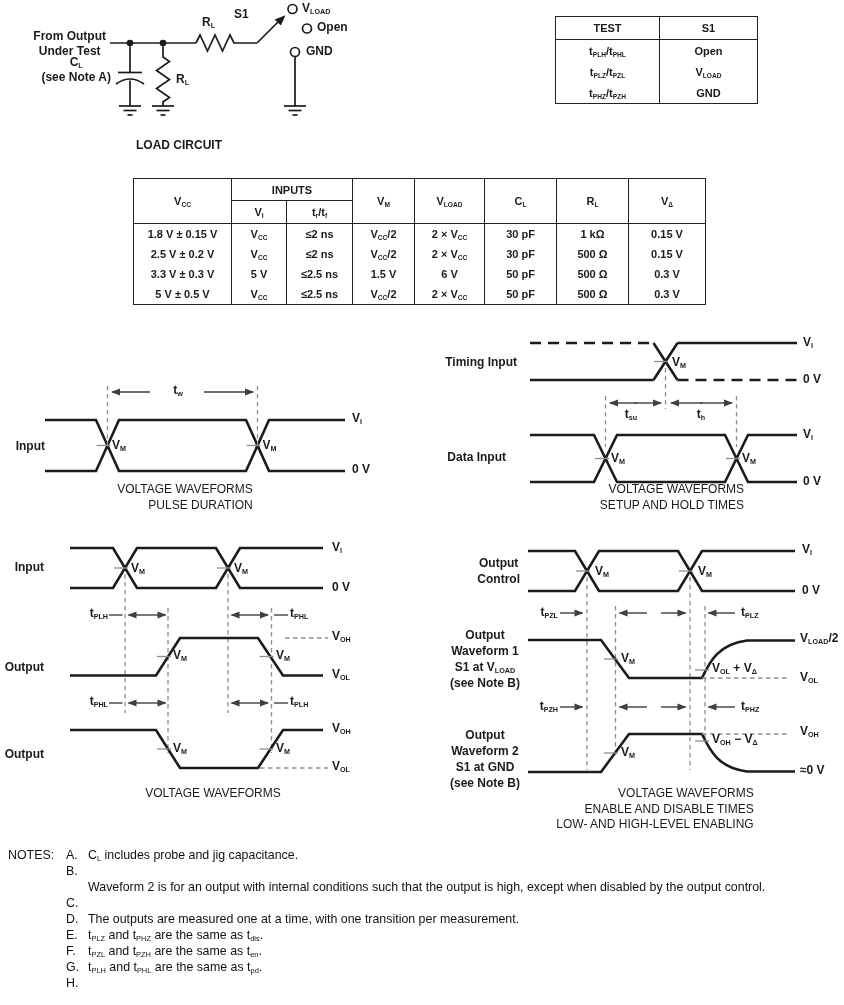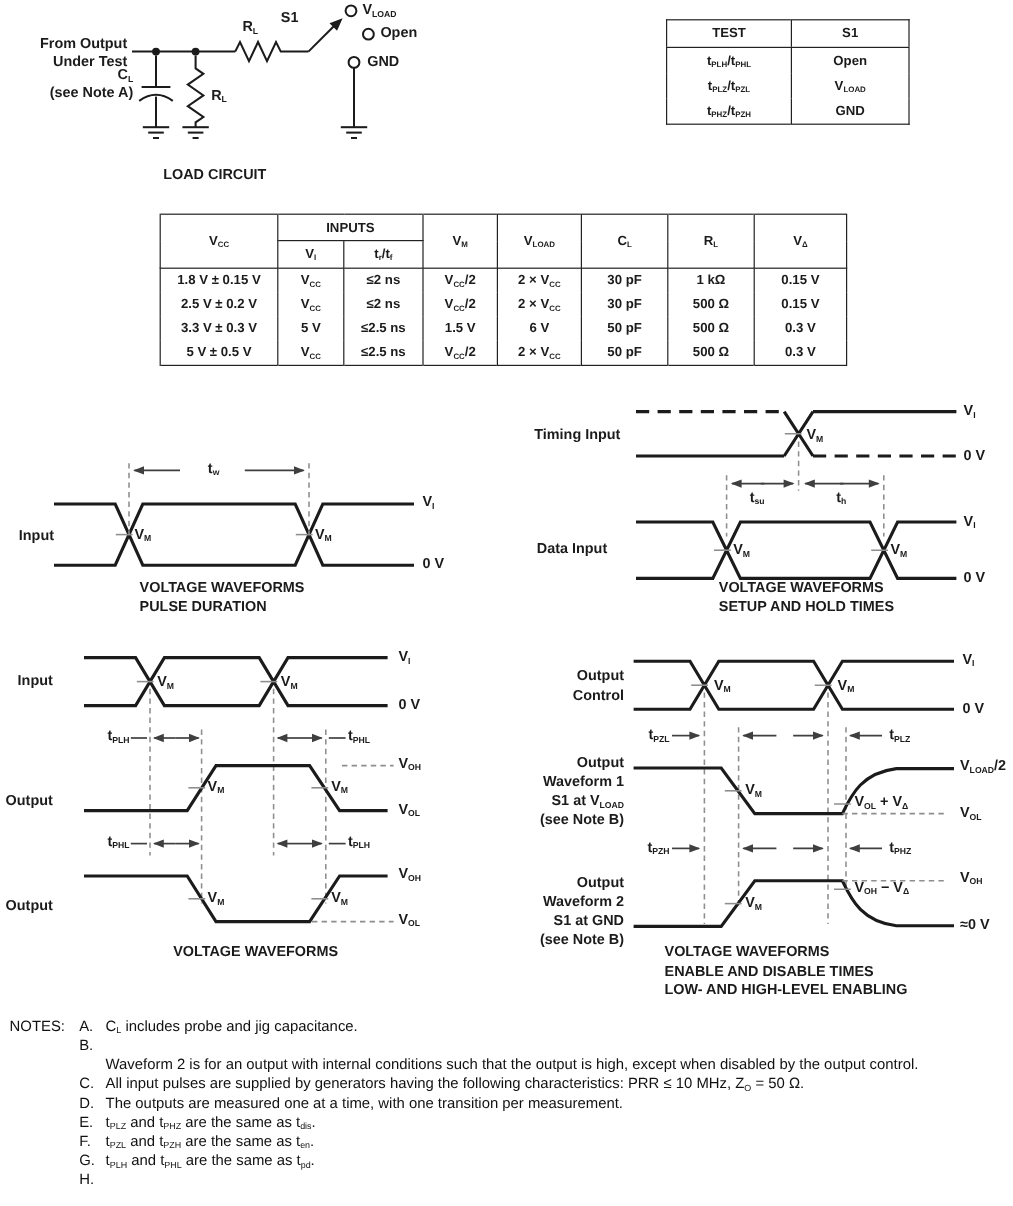--- a/index.html
+++ b/index.html
@@ -1,23 +1,23 @@
 <!DOCTYPE html>
 <html><head>
 <meta charset="utf-8">
 <style>
   html,body{margin:0;padding:0;background:#fff}
   #page{position:relative;width:844px;height:1005px;background:#fff;
         font-family:"Liberation Sans",sans-serif;color:#1b1b1b;overflow:hidden}
   sub{font-size:0.6em;vertical-align:-0.28em;line-height:0}
   .lbl{position:absolute;font-weight:bold;font-size:12px;line-height:13px;white-space:nowrap;color:#1b1b1b}
-  .rt{text-align:right}
+  .rt{text-align:center}
   .ctr{transform:translateX(-50%)}
   .mlines{line-height:16px}
-  .titles{position:absolute;transform:translateX(-50%);text-align:left;font-weight:bold;
+  .titles{position:absolute;transform:translateX(-50%);text-align:right;font-weight:normal;
           font-size:12px;line-height:15.5px;white-space:nowrap;color:#1b1b1b}
   svg{position:absolute;left:0;top:0}
   svg .wf{stroke:#1b1b1b;stroke-width:2.6;fill:none;stroke-linejoin:miter}
   svg .wfdash{stroke:#1b1b1b;stroke-width:2.6;fill:none;stroke-dasharray:11 7}
   svg .wire{stroke:#1b1b1b;stroke-width:1.7;fill:none}
   svg .dashv{stroke:#8e8e8e;stroke-width:1.3;fill:none;stroke-dasharray:4.5 3.5}
   svg .tick{stroke:#8e8e8e;stroke-width:1.3}
   svg .arr{stroke:#3f3f3f;stroke-width:1.4;fill:none}
   svg .ah{fill:#3f3f3f}
   svg .blk{fill:#1b1b1b}
@@ -389,21 +389,21 @@
     <div class="note">
       <span class="nl">A.</span><span>C<sub>L</sub> includes probe and jig capacitance.</span>
     </div>
     <div class="note">
       <span class="nl">B.</span>
     </div>
     <div class="note cont">
       <span>Waveform 2 is for an output with internal conditions such that the output is high, except when disabled by the output control.</span>
     </div>
     <div class="note">
-      <span class="nl">C.</span><span>All input pulses are supplied by generators having the following characteristics: PRR ≤ 10 MHz, Z<sub>O</sub> = 50 Ω.</span>
+      <span class="nl">C.</span>
     </div>
     <div class="note">
       <span class="nl">D.</span><span>The outputs are measured one at a time, with one transition per measurement.</span>
     </div>
     <div class="note">
       <span class="nl">E.</span><span>t<sub>PLZ</sub> and t<sub>PHZ</sub> are the same as t<sub>dis</sub>.</span>
     </div>
     <div class="note">
       <span class="nl">F.</span><span>t<sub>PZL</sub> and t<sub>PZH</sub> are the same as t<sub>en</sub>.</span>
     </div>

